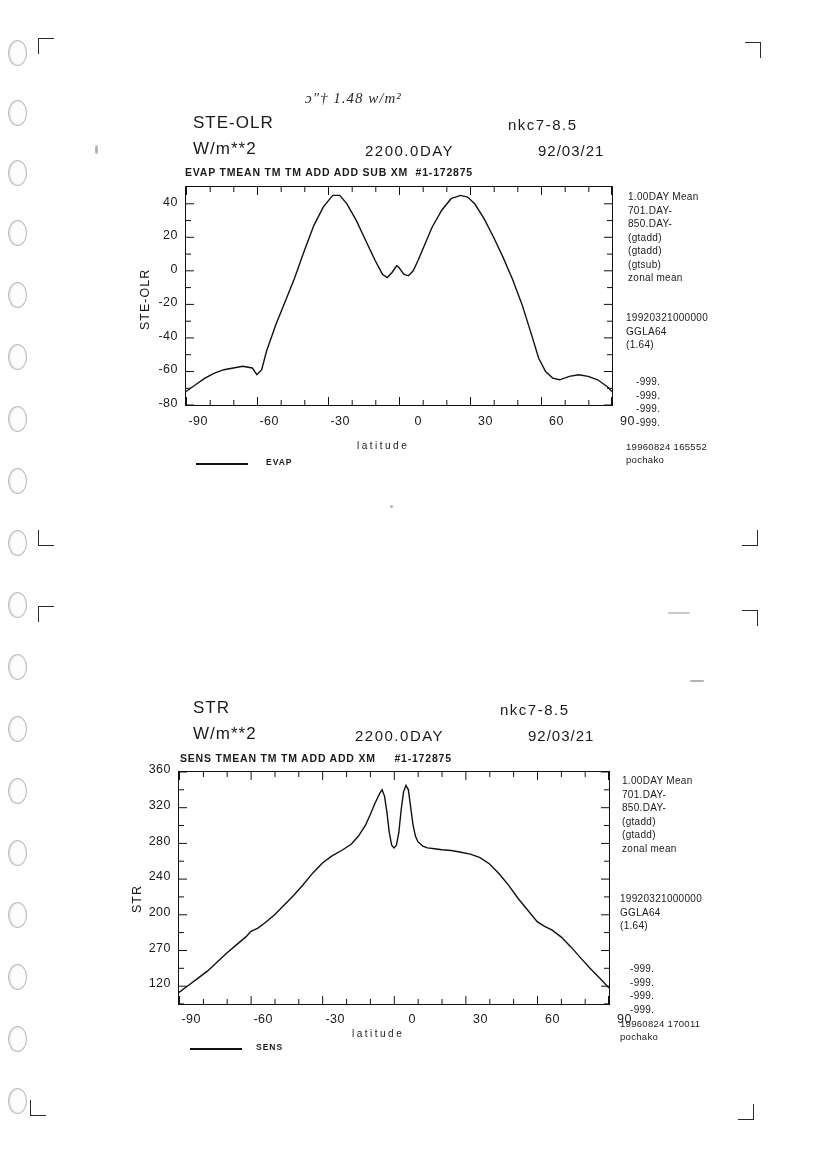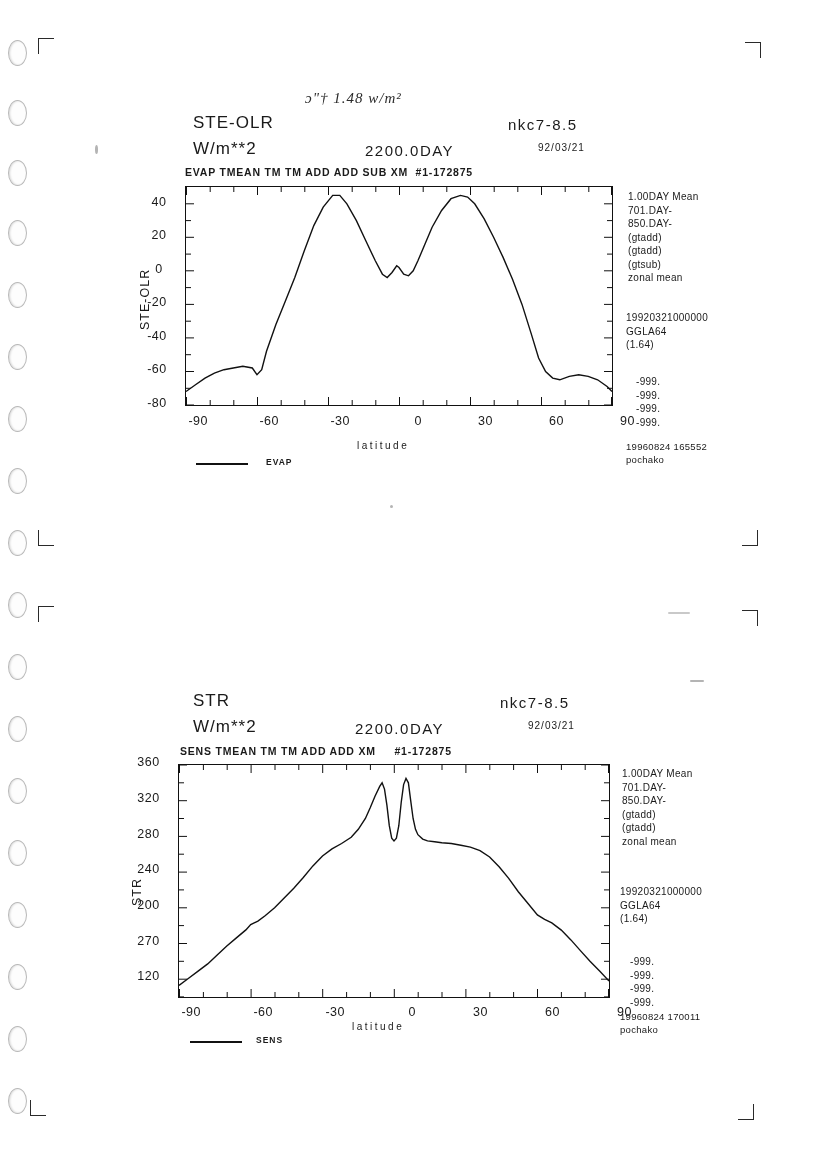--- a/index.html
+++ b/index.html
@@ -22,28 +22,28 @@
   .corner .h{height:1px;width:16px;}
   .corner .v{width:1px;height:16px;}
 
   
   .chart-block{position:absolute;}
   .hdr{position:absolute;font-family:"Liberation Sans", sans-serif;white-space:pre;}
   .title-main{font-size:17px;letter-spacing:1px;}
   .title-units{font-size:17px;letter-spacing:1px;}
   .title-right{font-size:15px;letter-spacing:1.5px;}
   .title-day{font-size:15px;letter-spacing:1.5px;text-align:right;}
-  .title-date{font-size:10px;letter-spacing:1px;}
+  .title-date{font-size:15px;letter-spacing:1px;}
   .varline{font-size:10.5px;font-weight:bold;letter-spacing:.8px;}
 
   .plot{position:absolute;border:1px solid #111;box-sizing:border-box;background:#fff;}
   .axis-label-y{position:absolute;font-size:12.5px;letter-spacing:1px;
       transform:rotate(-90deg);transform-origin:left top;white-space:nowrap;}
   .axis-label-x{position:absolute;font-size:10px;letter-spacing:2.5px;white-space:nowrap;}
-  .ytick{position:absolute;font-size:12.5px;text-align:center;white-space:nowrap;letter-spacing:.5px;}
+  .ytick{position:absolute;font-size:12.5px;text-align:right;white-space:nowrap;letter-spacing:.5px;}
   .xtick{position:absolute;font-size:12.5px;text-align:right;white-space:nowrap;letter-spacing:.5px;}
   .side{position:absolute;font-size:10px;line-height:13.5px;white-space:pre;letter-spacing:.3px;}
   .legend{position:absolute;font-size:8.5px;font-weight:bold;letter-spacing:1px;}
   .legend-line{position:absolute;height:1.5px;background:#111;}
   .stamp{position:absolute;font-size:9.5px;line-height:13px;white-space:pre;letter-spacing:.3px;}
   .handwriting{position:absolute;font-family:"Liberation Serif", serif;font-size:15px;
       font-style:italic;color:#2b2b2b;letter-spacing:1px;}
   .smudge{position:absolute;background:#777;border-radius:50%;opacity:.55;}
   svg{display:block;}
 </style>
@@ -237,21 +237,21 @@
 GGLA64
 (1.64)</div>
     <div class="side" style="left:636px;top:375px;">-999.
 -999.
 -999.
 -999.</div>
     <div class="stamp" style="left:626px;top:440px;">19960824 165552
 pochako</div>
   </div>
 
-  <div class="chart-block" style="left:0;top:1px;width:708px;height:1080px;">
+  <div class="chart-block" style="left:0;top:8px;width:708px;height:1080px;">
 
     <div class="hdr title-main" style="left:193px;top:690px;">STR</div>
     <div class="hdr title-right" style="left:500px;top:693px;">nkc7-8.5</div>
     <div class="hdr title-units" style="left:193px;top:716px;">W/m**2</div>
     <div class="hdr title-day" style="left:355px;top:719px;">2200.0DAY</div>
     <div class="hdr title-date" style="left:528px;top:719px;">92/03/21</div>
     <div class="hdr varline" style="left:180px;top:744px;">SENS TMEAN TM TM ADD ADD XM     #1-172875</div>
 
     <div class="plot" style="left:178px;top:763px;width:432px;height:234px;">
       <svg width="430" height="232" viewBox="0 0 430 232">

